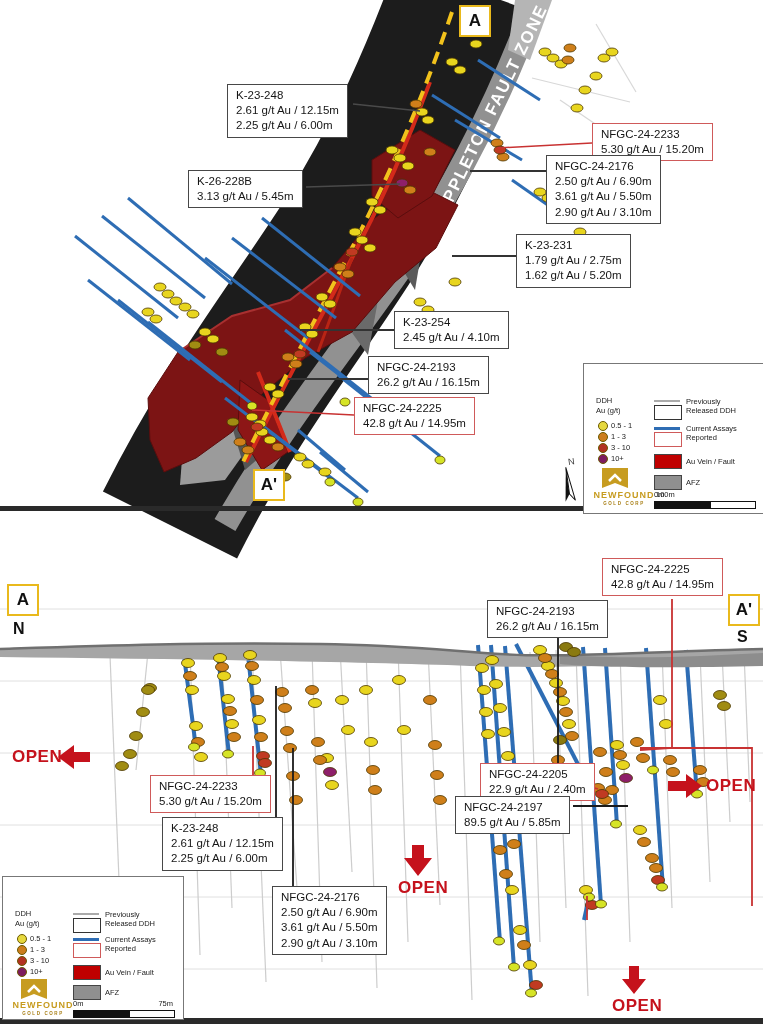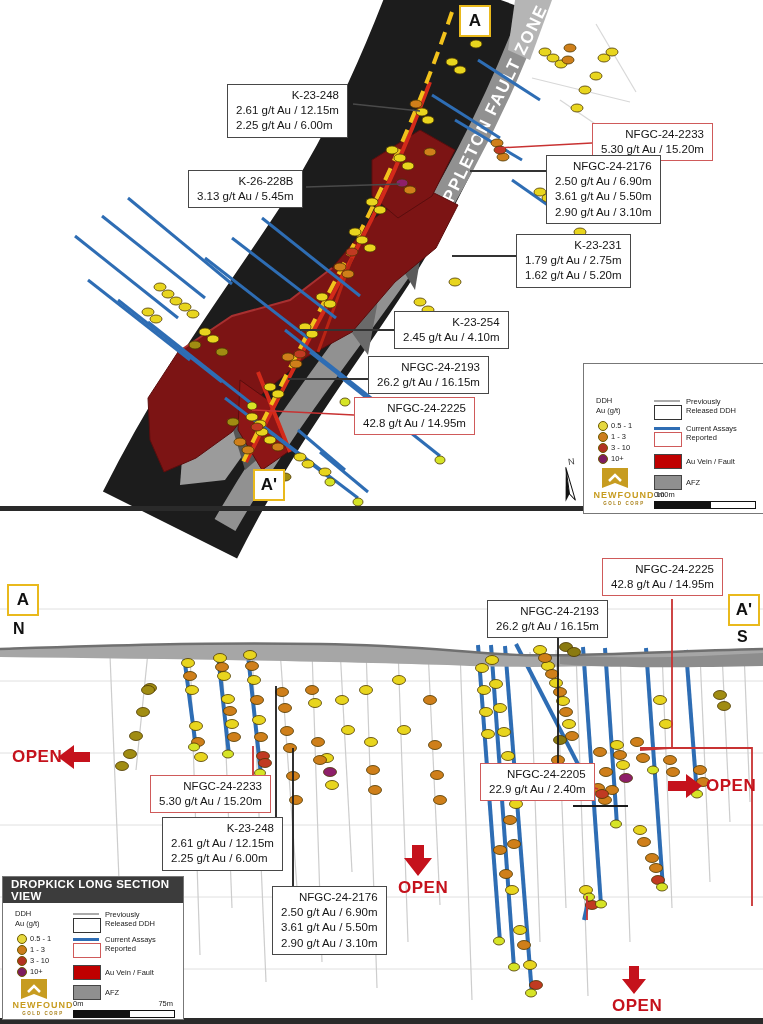--- a/index.html
+++ b/index.html
@@ -2,21 +2,21 @@
 <html><head>
 <meta charset="utf-8">
 <style>
   html,body{margin:0;padding:0;background:#fff;}
   #stage{position:relative;width:763px;height:1024px;background:#fff;overflow:hidden;
          font-family:"Liberation Sans",sans-serif;}
   #art{position:absolute;left:0;top:0;}
   .callout{position:absolute;background:#fff;border:1.6px solid #474747;padding:3px 8px;
            font-size:11.5px;line-height:1.32;color:#151515;white-space:nowrap;z-index:5;}
   .callout.red{border-color:#cf5a5a;}
-  .callout .cid{margin-bottom:0px;text-align:right;}
+  .callout .cid{margin-bottom:0px;}
   .sec-label{position:absolute;width:28px;height:28px;background:#fff;border:2px solid #e9b91c;
              color:#111;font-weight:bold;font-size:17px;display:flex;align-items:center;
              justify-content:center;z-index:6;}
   .dir-label{position:absolute;font-weight:bold;font-size:16px;color:#111;z-index:6;}
   .open-label{position:absolute;color:#c5121c;font-weight:bold;font-size:17px;
               letter-spacing:.5px;z-index:6;}
   .legend{position:absolute;background:#fff;border:1px solid #777;z-index:7;width:180px;height:149px;}
   .legend-title{position:absolute;left:0;top:0;right:0;height:26px;background:#3c3c3c;color:#fff;
                 font-weight:bold;font-size:11.5px;display:flex;align-items:center;padding-left:8px;
                 letter-spacing:.3px;}
@@ -508,29 +508,32 @@
 </div>
 <div class="callout" style="left:162px;top:817px">
   <div class="cid">K-23-248</div>
   <div>2.61 g/t Au / 12.15m</div>
   <div>2.25 g/t Au / 6.00m</div>
 </div>
 <div class="callout red" style="left:480px;top:763px">
   <div class="cid">NFGC-24-2205</div>
   <div>22.9 g/t Au / 2.40m</div>
 </div>
+<div class="callout" style="left:455px;top:796px">
+  <div class="cid">NFGC-24-2197</div>
+  <div>89.5 g/t Au / 5.85m</div>
+</div>
 <div class="callout" style="left:272px;top:886px">
   <div class="cid">NFGC-24-2176</div>
   <div>2.50 g/t Au / 6.90m</div>
   <div>3.61 g/t Au / 5.50m</div>
   <div>2.90 g/t Au / 3.10m</div>
 </div>
 
 <div class="legend" style="left:2px;top:876px;height:142px">
-  <div class="legend-title">DROPKICK LONG SECTION VIEW</div>
   <div class="lg-txt" style="left:12px;top:32px">DDH</div>
   <div class="lg-txt" style="left:12px;top:42px">Au (g/t)</div>
   <div class="lg-dot" style="left:14px;top:57px;background:#e6d83d"></div>
   <div class="lg-txt" style="left:27px;top:57px">0.5 - 1</div>
   <div class="lg-dot" style="left:14px;top:68px;background:#cc7d1c"></div>
   <div class="lg-txt" style="left:27px;top:68px">1 - 3</div>
   <div class="lg-dot" style="left:14px;top:79px;background:#b23222"></div>
   <div class="lg-txt" style="left:27px;top:79px">3 - 10</div>
   <div class="lg-dot" style="left:14px;top:90px;background:#7d1c5f"></div>
   <div class="lg-txt" style="left:27px;top:90px">10+</div>

